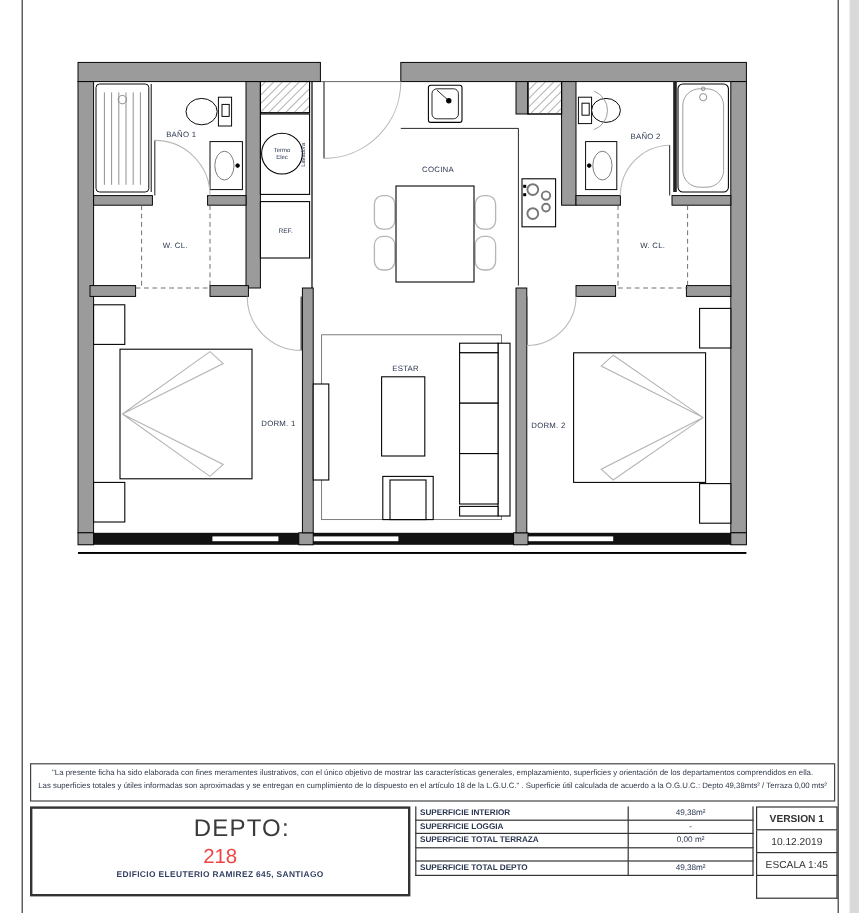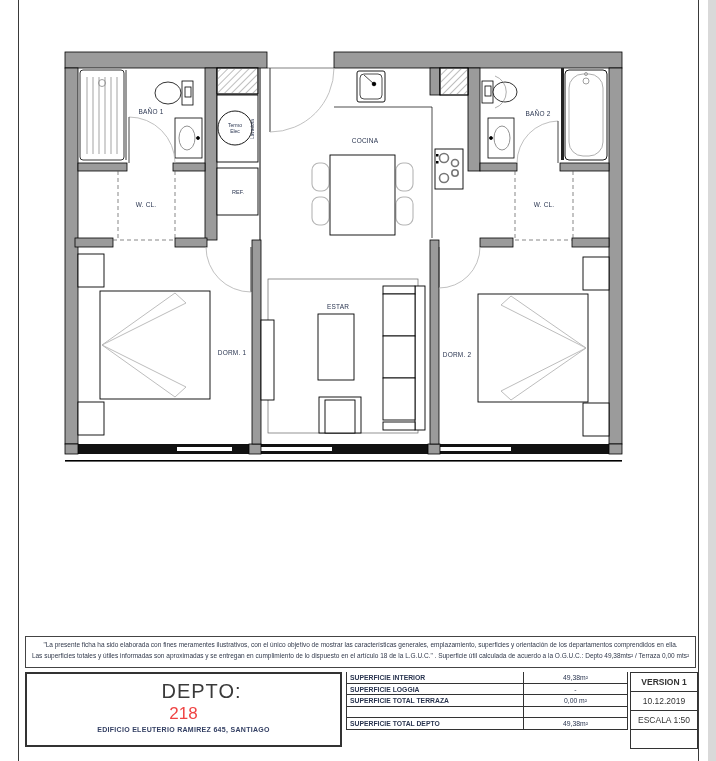--- a/index.html
+++ b/index.html
@@ -276,15 +276,15 @@
   </div>
   <div class="sup-row total">
     <div class="lbl">SUPERFICIE TOTAL DEPTO</div>
     <div class="val">49,38m²</div>
   </div>
 </div>
 
 <div class="abs ver-box">
   <div class="ver-cell" style="font-weight:bold">VERSION 1</div>
   <div class="ver-cell">10.12.2019</div>
-  <div class="ver-cell">ESCALA 1:50</div>
+  <div class="ver-cell">ESCALA 1:45</div>
   <div class="ver-cell"></div>
 </div>
 
 </body></html>

